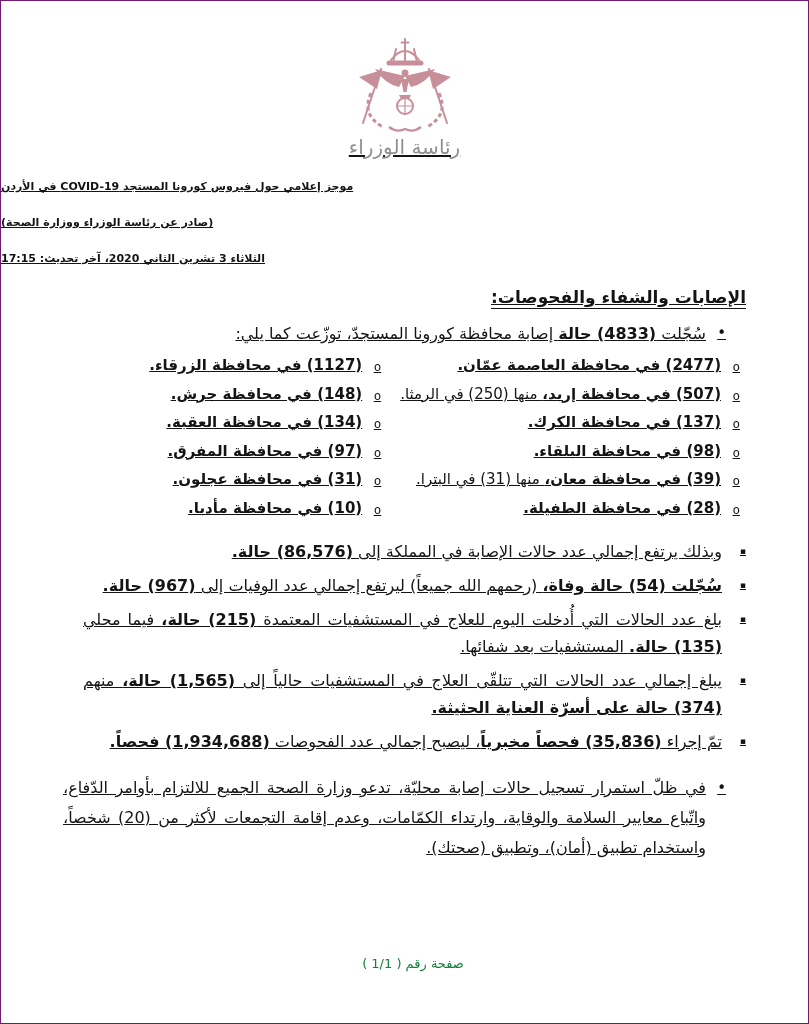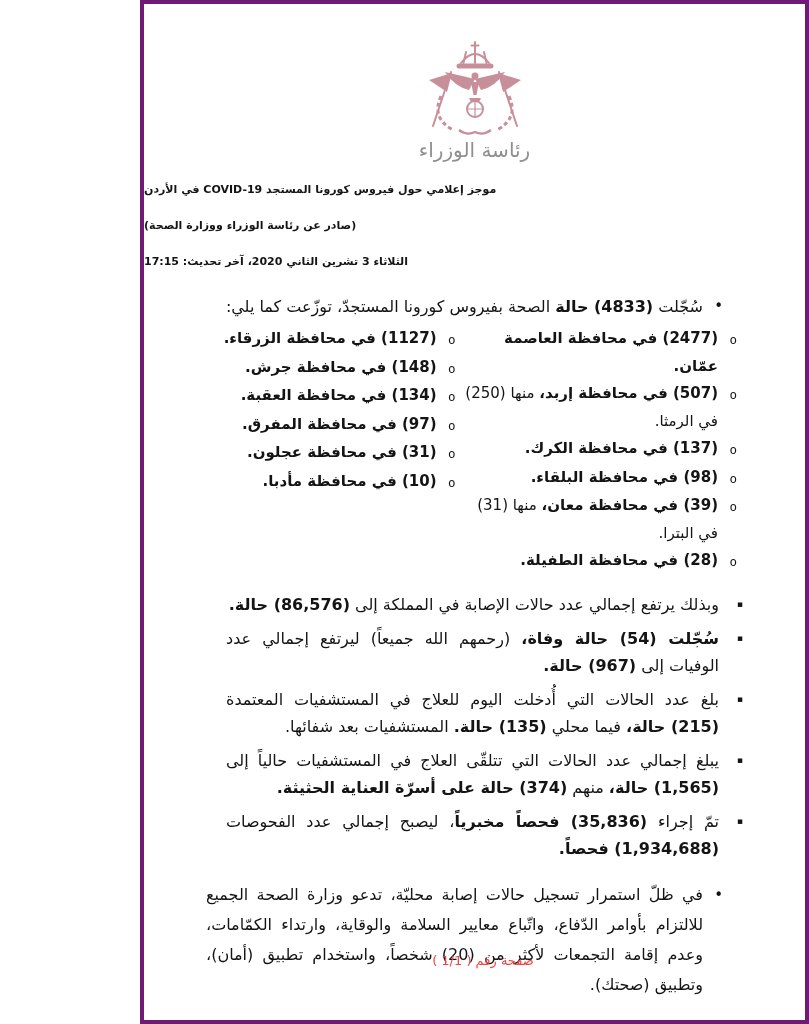--- a/index.html
+++ b/index.html
@@ -5,24 +5,25 @@
   * { margin:0; padding:0; box-sizing:border-box; }
   html, body { width:809px; height:1024px; }
   body {
     background:#ffffff;
     font-family:"DejaVu Sans", sans-serif;
     color:#141414;
     direction:rtl;
   }
   .page {
     position:relative;
-    width:669px; height:1024px;
+    width:809px; height:1024px;
     background:#fff;
-    border:4px solid #701a75;
+    border:1px solid #701a75;
     overflow:hidden;
+    text-decoration:underline;
   }
   .b { font-weight:bold; }
 
   
   .logo { text-align:center; padding-top:36px; }
   .logo svg { display:block; margin:0 auto; }
   .logo-caption {
     margin-top:2px;
     font-size:20px;
     line-height:24px;
@@ -84,21 +85,21 @@
     margin-bottom:6px;
   }
   .action-item .marker { width:20px; font-size:15px; }
   .action-item .li-text { text-align:justify; }
 
   .page-footer {
     position:absolute;
     bottom:52px; left:17px; right:0;
     text-align:center;
     font-size:13px;
-    color:#ef4444;
+    color:#15803d;
   }
 </style>
 </head>
 <body>
 
 <div class="page">
 
   <div class="logo">
     <svg width="112" height="96" viewBox="0 0 112 96" aria-hidden="true">
       <g stroke="#c78f99" fill="none" stroke-width="2" stroke-linecap="round">
@@ -131,24 +132,25 @@
   </div>
 
   <div class="doc-header">
     <div class="hline">موجز إعلامي حول فيروس كورونا المستجد COVID-19 في الأردن</div>
     <div class="hline">(صادر عن رئاسة الوزراء ووزارة الصحة)</div>
     <div class="hline">الثلاثاء 3 تشرين الثاني 2020، آخر تحديث: 17:15</div>
   </div>
 
   <div class="content">
 
+    <div class="section-heading heading-1">الإصابات والشفاء والفحوصات:</div>
 
     <div class="li intro">
       <span class="marker">•</span>
-      <div class="li-text"><span>سُجّلت </span><span class="b">(4833) حالة</span><span> الصحة بفيروس كورونا المستجدّ، توزّعت كما يلي:</span></div>
+      <div class="li-text"><span>سُجّلت </span><span class="b">(4833) حالة</span><span> إصابة محافظة كورونا المستجدّ، توزّعت كما يلي:</span></div>
     </div>
 
     <div class="gov-grid">
       <div class="gov-col">
           <div class="li gov-item">
             <span class="marker">o</span>
             <div class="li-text"><span class="b">(2477) في محافظة العاصمة عمّان.</span></div>
           </div>
           <div class="li gov-item">
             <span class="marker">o</span>

